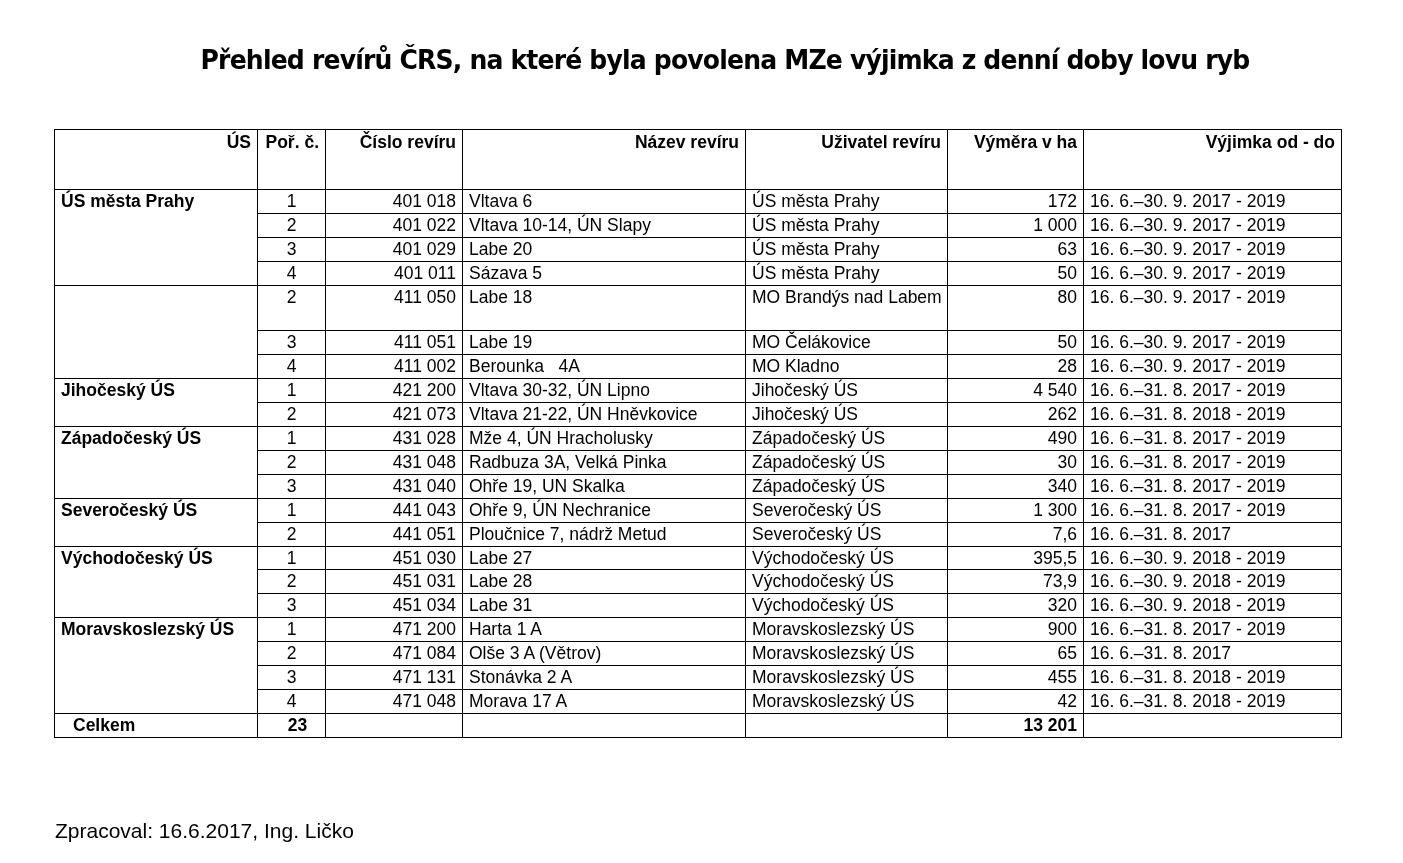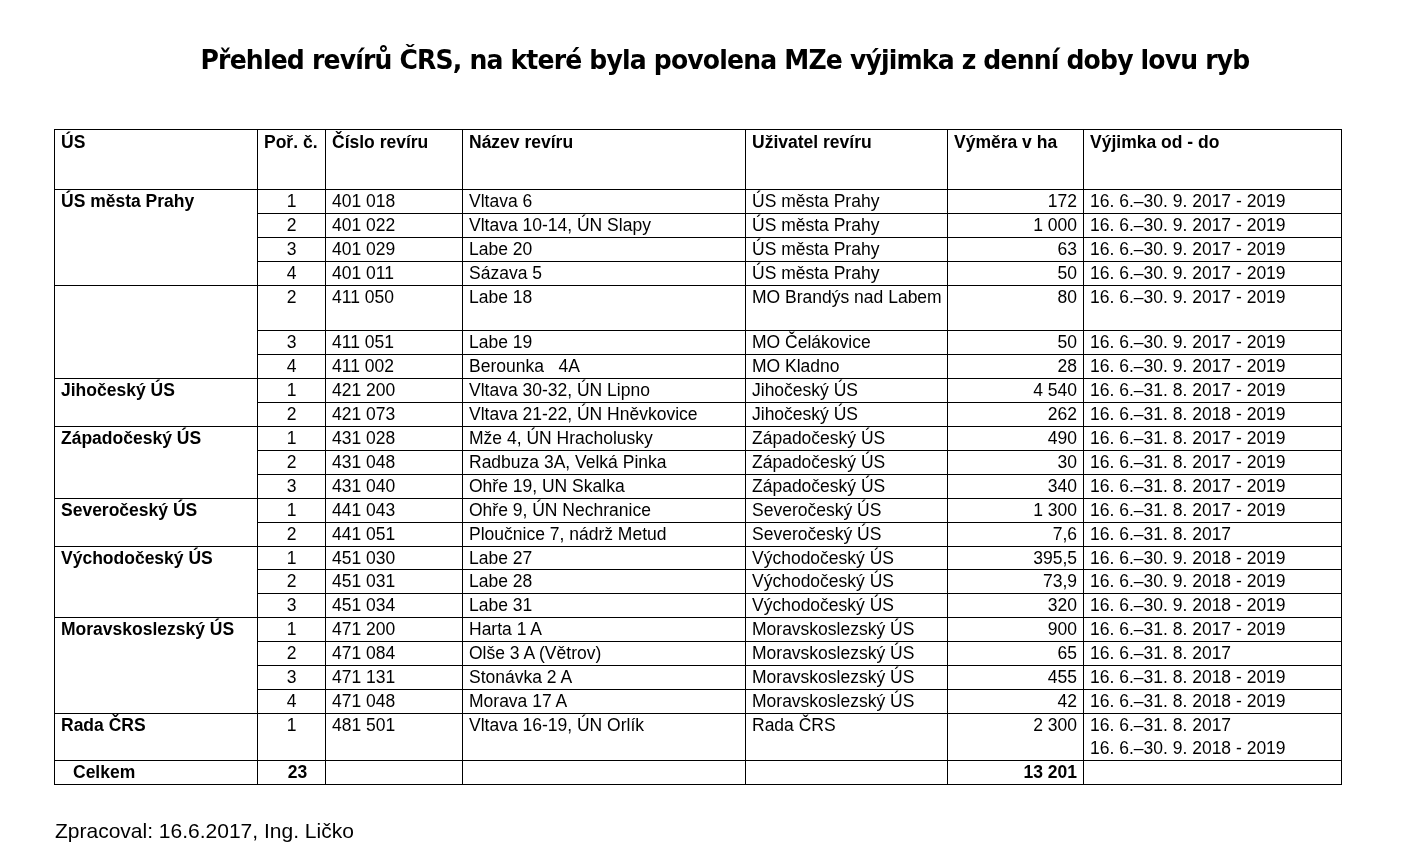--- a/index.html
+++ b/index.html
@@ -1,25 +1,25 @@
 <!DOCTYPE html>
 <html><head>
 <meta charset="utf-8">
 <style>
   html, body { margin: 0; padding: 0; background: #ffffff; }
   body { width: 1403px; height: 863px; position: relative; overflow: hidden; font-family: "Liberation Sans", sans-serif; color: #000; }
   .title { position: absolute; left: 0; top: 44px; width: 1450px; text-align: center; font-family: "DejaVu Sans", sans-serif; font-weight: bold; font-size: 27px; letter-spacing: -0.9px; transform: scaleX(0.93); transform-origin: 725px 0; }
   table.main { position: absolute; left: 54px; top: 129px; border-collapse: collapse; table-layout: fixed; width: 1287px; font-size: 17.5px; }
   table.main td, table.main th { border: 1.5px solid #000; padding: 0 6px; line-height: 22.9px; height: 22.9px; vertical-align: top; white-space: nowrap; overflow: hidden; }
-  table.main th { font-weight: bold; height: 58px; text-align: left; padding-top: 1px; }
+  table.main th { font-weight: bold; height: 58px; text-align: right; padding-top: 1px; }
   td.us { font-weight: bold; border-bottom-color: #000; }
   td.us.cont { border-top: none; }
   td.us.open { border-bottom: none; }
   td.por { text-align: center; }
-  td.cislo { text-align: left; }
+  td.cislo { text-align: right; }
   td.num { text-align: right; }
   td.wrap { white-space: normal; }
   tr.total td { font-weight: bold; padding-left: 18px; }
   .footer { position: absolute; left: 55px; top: 819px; font-size: 21px; text-align: right; }
 </style>
 </head>
 <body>
 
 <div class="title">Přehled revírů ČRS, na které byla povolena MZe výjimka z denní doby lovu ryb</div>
 
@@ -227,32 +227,20 @@
       </tr>
       <tr>
         <td class="us cont"></td>
         <td class="por">4</td>
         <td class="cislo">471 048</td>
         <td style="white-space:pre">Morava 17 A</td>
         <td class="wrap">Moravskoslezský ÚS</td>
         <td class="num">42</td>
         <td class="">16. 6.–31. 8. 2018 - 2019</td>
       </tr>
-      <tr style="height:45.8px">
-        <td class="us">Rada ČRS</td>
-        <td class="por">1</td>
-        <td class="cislo">481 501</td>
-        <td style="white-space:pre">Vltava 16-19, ÚN Orlík</td>
-        <td class="wrap">Rada ČRS</td>
-        <td class="num">2 300</td>
-        <td>
-          <div>16. 6.–31. 8. 2017</div>
-          <div>16. 6.–30. 9. 2018 - 2019</div>
-        </td>
-      </tr>
       <tr class="total">
     <td>Celkem</td>
     <td class="por">23</td>
     <td></td>
     <td></td>
     <td></td>
     <td class="num">13 201</td>
     <td></td>
   </tr>
     </tbody>

